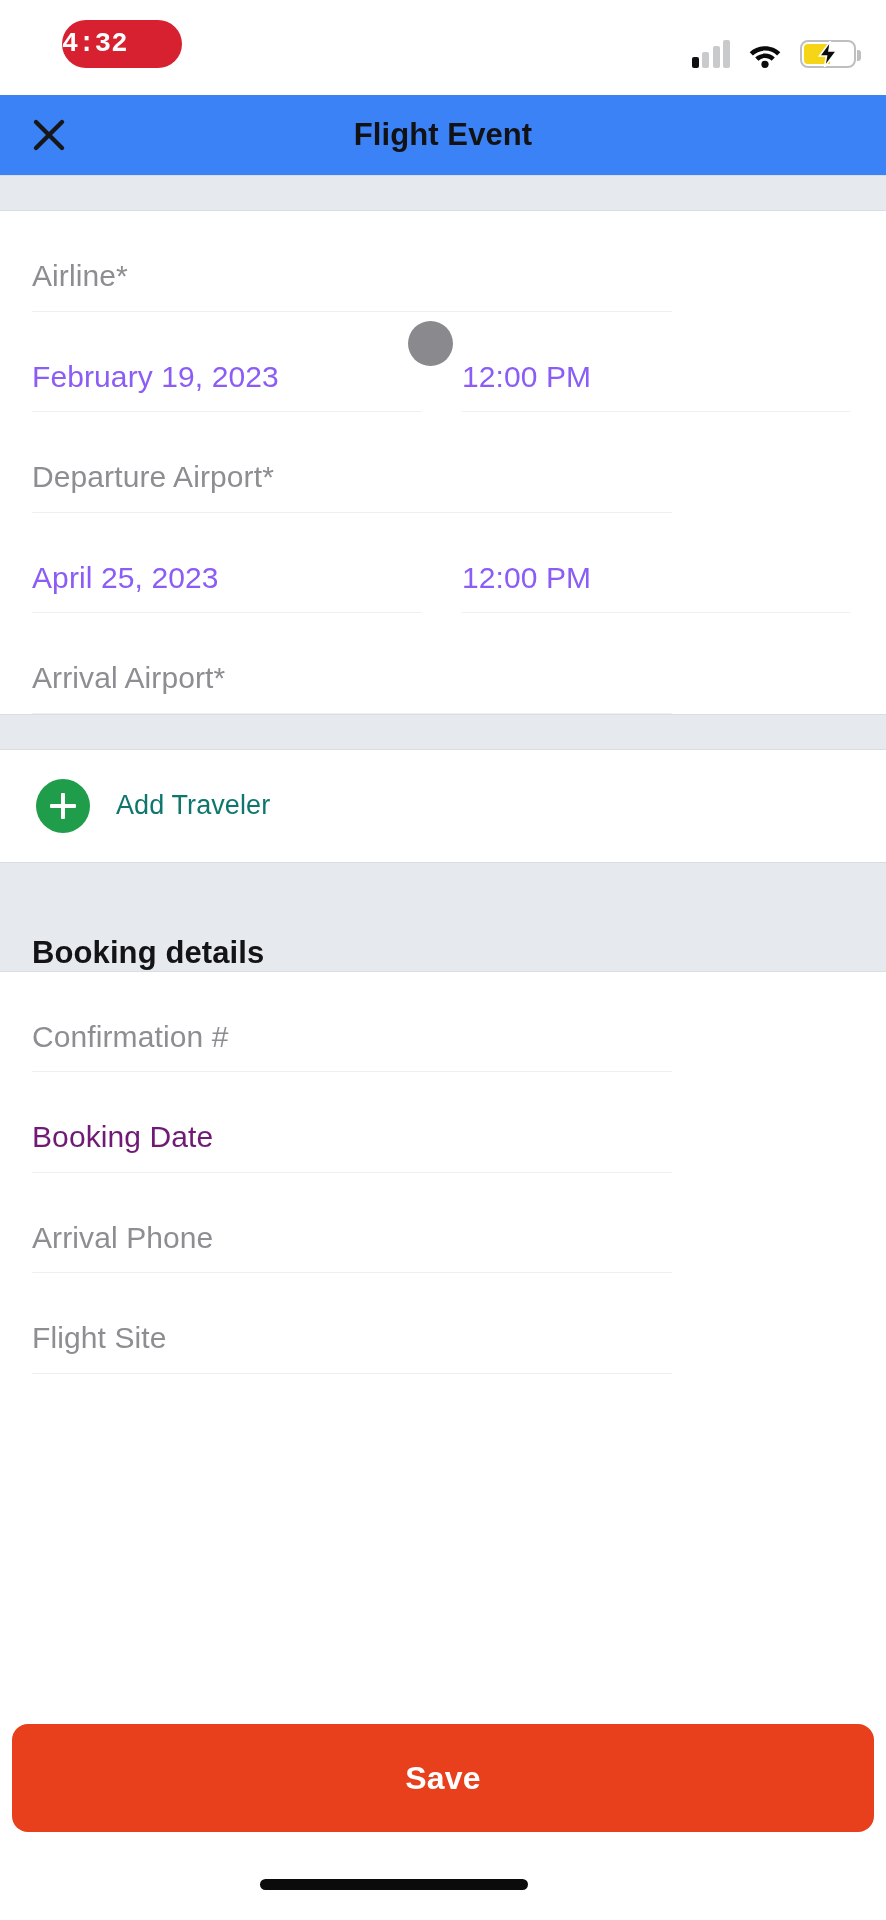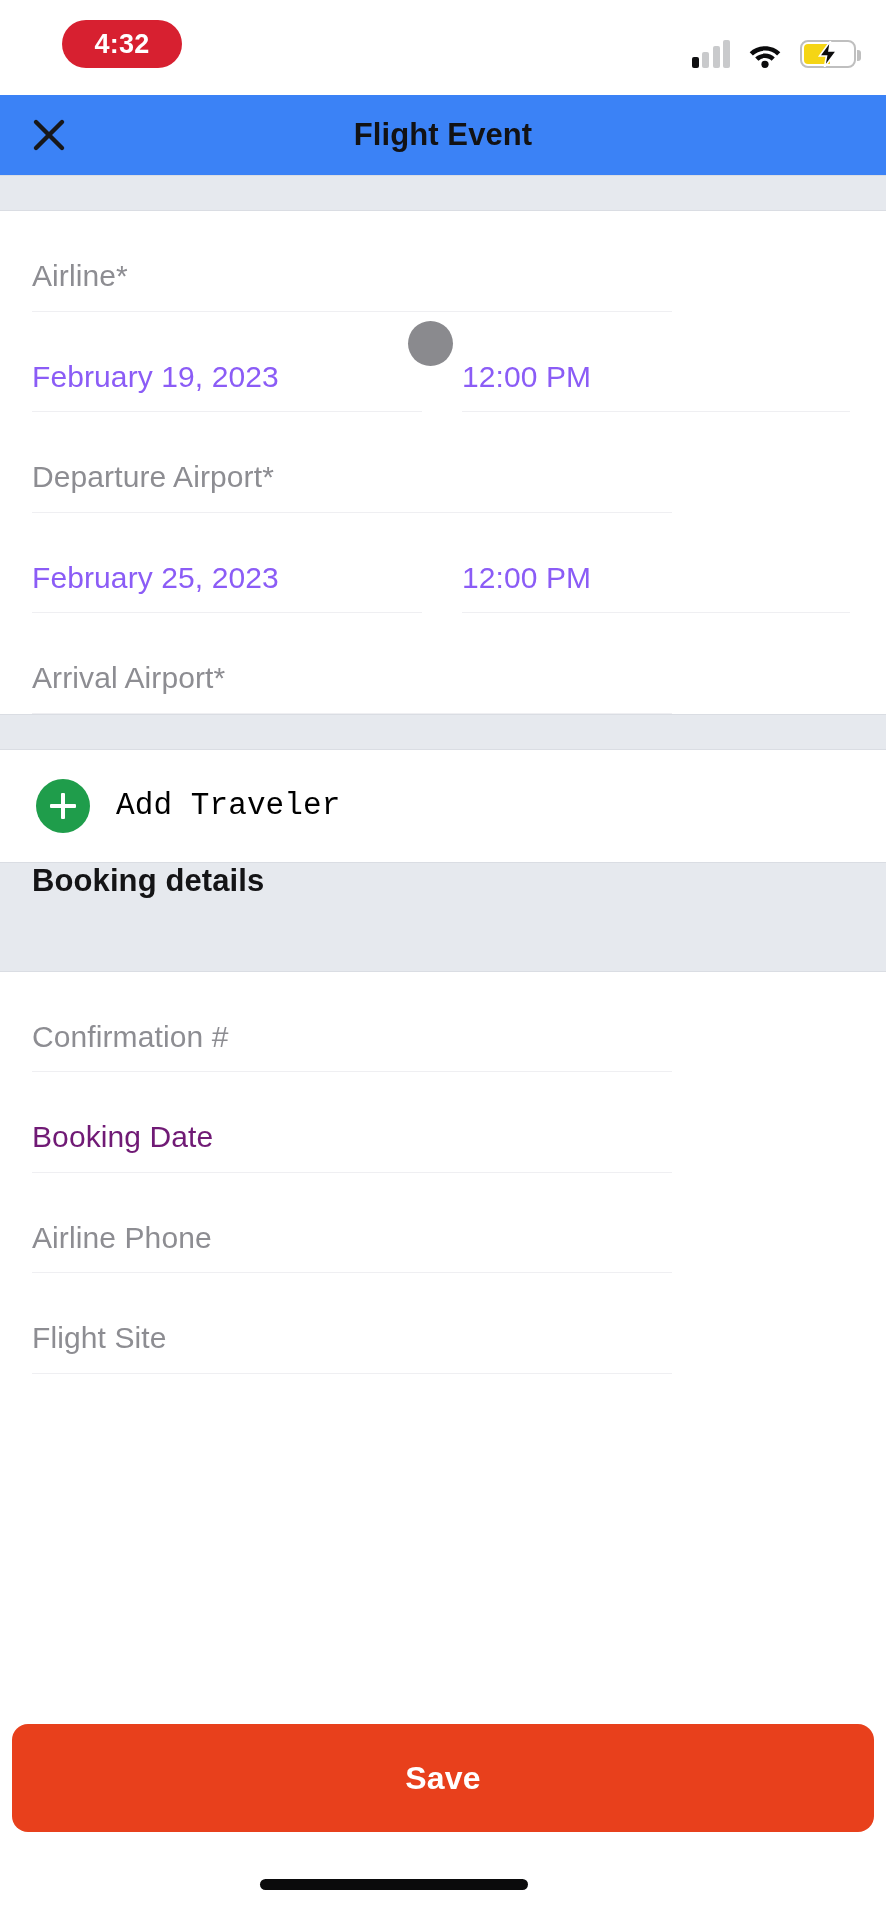--- a/index.html
+++ b/index.html
@@ -19,21 +19,21 @@
   .statusbar {
     position:absolute; top:0; left:0;
     width:886px; height:95px;
     background:#ffffff;
   }
   .time-pill {
     position:absolute; left:62px; top:20px;
     width:120px; height:48px;
     background:#D72030;
     border-radius:24px;
-    display:flex; align-items:center; justify-content:center;
+    display:flex; align-items:center; font-family:Liberation Mono, monospace;
   }
   .time-pill-text {
     color:#ffffff;
     font-size:27px;
     font-weight:700;
     letter-spacing:0.2px;
     line-height:1;
   }
   .status-right {
     position:absolute; right:30px; top:28px;
@@ -170,33 +170,32 @@
     left:50%; top:14px;
     width:4px; height:26px;
     margin-left:-2px;
   }
   .plus-circle::after {
     top:50%; left:14px;
     height:4px; width:26px;
     margin-top:-2px;
   }
   .add-label {
-    font-size:31px;
-    color:#000000;
+    font-size:27px;
+    color:#0f766e;
     letter-spacing:0.1px;
-    font-family:Liberation Mono, monospace;
   }
 
   
   .booking-head {
     width:886px; height:110px;
     background:#E6E9EE;
     border-top:1px solid #DADDE3;
     border-bottom:1px solid #DADDE3;
-    display:flex; align-items:flex-start;
+    display:flex; align-items:flex-end;
     padding:0 32px;
   }
   .booking-head-text {
     font-size:31px;
     font-weight:700;
     color:#141416;
     letter-spacing:0.1px;
   }
 
   
@@ -303,21 +302,21 @@
       </div>
 
       <div class="field-row">
         <div class="field">
           <div class="field-text ph">Departure Airport*</div>
         </div>
       </div>
 
       <div class="field-row">
         <div class="field half">
-          <div class="field-text val">February 25, 2023</div>
+          <div class="field-text val">April 25, 2023</div>
         </div>
         <div class="field half2">
           <div class="field-text val">12:00 PM</div>
         </div>
       </div>
 
       <div class="field-row">
         <div class="field">
           <div class="field-text ph">Arrival Airport*</div>
         </div>
@@ -345,21 +344,21 @@
       </div>
 
       <div class="field-row">
         <div class="field">
           <div class="field-text ph-lt">Booking Date</div>
         </div>
       </div>
 
       <div class="field-row">
         <div class="field">
-          <div class="field-text ph">Airline Phone</div>
+          <div class="field-text ph">Arrival Phone</div>
         </div>
       </div>
 
       <div class="field-row">
         <div class="field">
           <div class="field-text ph">Flight Site</div>
         </div>
       </div>
 
     </div>

